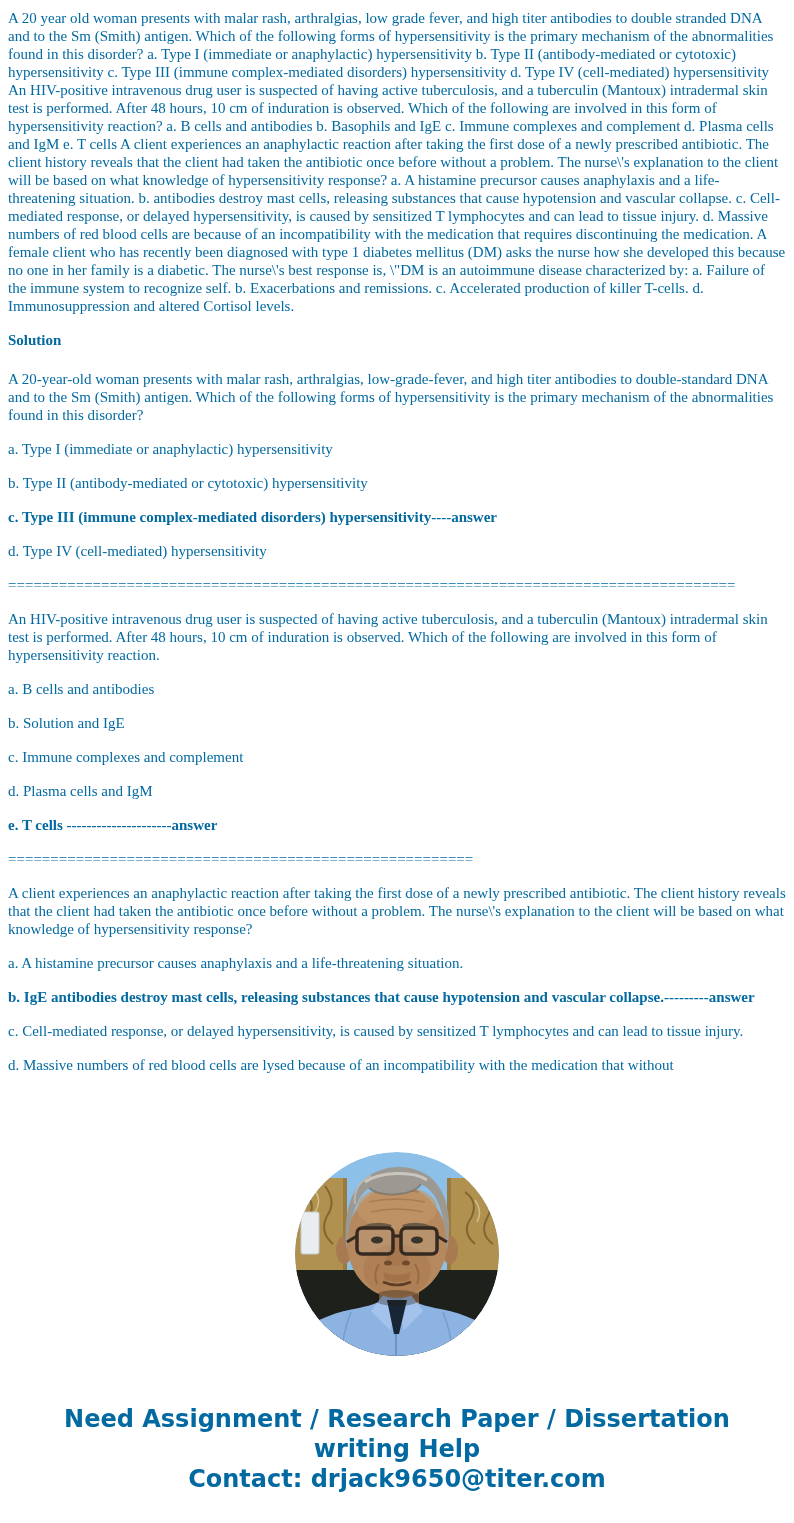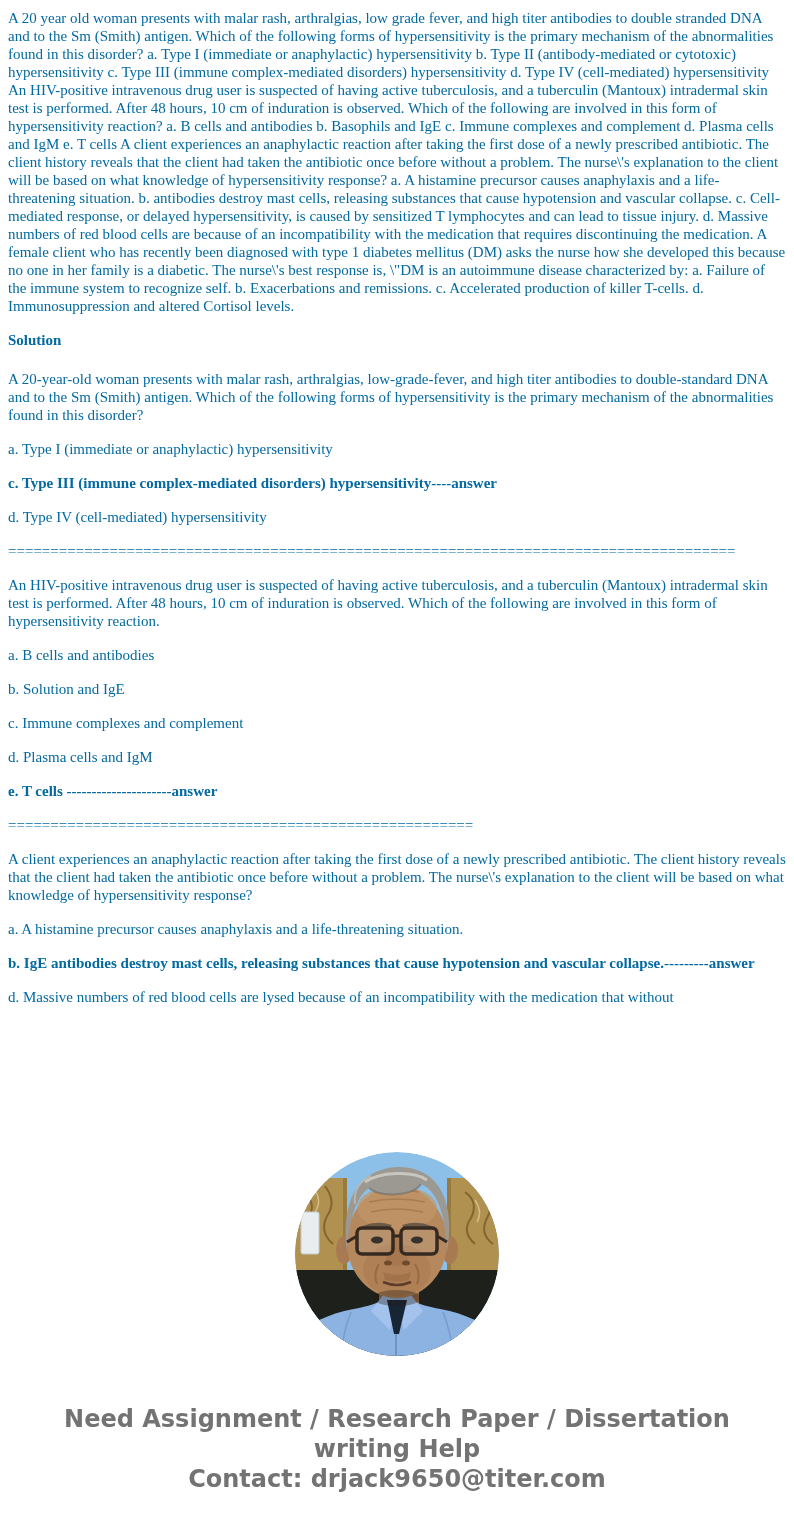--- a/index.html
+++ b/index.html
@@ -41,47 +41,49 @@
   }
   .avatar-wrap svg { display: block; }
   .footer {
     margin-top: 48px;
     padding: 0 12px;
     text-align: center;
     font-family: "DejaVu Sans", "Liberation Sans", sans-serif;
     font-weight: 700;
     font-size: 24px;
     line-height: 1.25;
-    color: #737373;
+    color: #0369a1;
   }
 </style>
 </head>
 <body>
 
 <div class="doc">
   <p class="question">A 20 year old woman presents with malar rash, arthralgias, low grade fever, and high titer antibodies to double stranded DNA and to the Sm (Smith) antigen. Which of the following forms of hypersensitivity is the primary mechanism of the abnormalities found in this disorder? a. Type I (immediate or anaphylactic) hypersensitivity b. Type II (antibody-mediated or cytotoxic) hypersensitivity c. Type III (immune complex-mediated disorders) hypersensitivity d. Type IV (cell-mediated) hypersensitivity An HIV-positive intravenous drug user is suspected of having active tuberculosis, and a tuberculin (Mantoux) intradermal skin test is performed. After 48 hours, 10 cm of induration is observed. Which of the following are involved in this form of hypersensitivity reaction? a. B cells and antibodies b. Basophils and IgE c. Immune complexes and complement d. Plasma cells and IgM e. T cells A client experiences an anaphylactic reaction after taking the first dose of a newly prescribed antibiotic. The client history reveals that the client had taken the antibiotic once before without a problem. The nurse\'s explanation to the client will be based on what knowledge of hypersensitivity response? a. A histamine precursor causes anaphylaxis and a life-threatening situation. b. antibodies destroy mast cells, releasing substances that cause hypotension and vascular collapse. c. Cell-mediated response, or delayed hypersensitivity, is caused by sensitized T lymphocytes and can lead to tissue injury. d. Massive numbers of red blood cells are because of an incompatibility with the medication that requires discontinuing the medication. A female client who has recently been diagnosed with type 1 diabetes mellitus (DM) asks the nurse how she developed this because no one in her family is a diabetic. The nurse\'s best response is, \"DM is an autoimmune disease characterized by: a. Failure of the immune system to recognize self. b. Exacerbations and remissions. c. Accelerated production of killer T-cells. d. Immunosuppression and altered Cortisol levels.</p>
 
   <h2 class="solution-heading">Solution</h2>
 
   <div>
       <p class="block block--normal">A 20-year-old woman presents with malar rash, arthralgias, low-grade-fever, and high titer antibodies to double-standard DNA and to the Sm (Smith) antigen. Which of the following forms of hypersensitivity is the primary mechanism of the abnormalities found in this disorder?</p>
       <p class="block block--normal">a. Type I (immediate or anaphylactic) hypersensitivity</p>
+      <p class="block block--normal">b. Type II (antibody-mediated or cytotoxic) hypersensitivity</p>
       <p class="block block--bold">c. Type III (immune complex-mediated disorders) hypersensitivity----answer</p>
       <p class="block block--normal">d. Type IV (cell-mediated) hypersensitivity</p>
       <p class="block block--separator">======================================================================================</p>
       <p class="block block--normal">An HIV-positive intravenous drug user is suspected of having active tuberculosis, and a tuberculin (Mantoux) intradermal skin test is performed. After 48 hours, 10 cm of induration is observed. Which of the following are involved in this form of hypersensitivity reaction.</p>
       <p class="block block--normal">a. B cells and antibodies</p>
       <p class="block block--normal">b. Solution and IgE</p>
       <p class="block block--normal">c. Immune complexes and complement</p>
       <p class="block block--normal">d. Plasma cells and IgM</p>
       <p class="block block--bold">e. T cells ---------------------answer</p>
       <p class="block block--separator">=======================================================</p>
       <p class="block block--normal">A client experiences an anaphylactic reaction after taking the first dose of a newly prescribed antibiotic. The client history reveals that the client had taken the antibiotic once before without a problem. The nurse\'s explanation to the client will be based on what knowledge of hypersensitivity response?</p>
       <p class="block block--normal">a. A histamine precursor causes anaphylaxis and a life-threatening situation.</p>
       <p class="block block--bold">b. IgE antibodies destroy mast cells, releasing substances that cause hypotension and vascular collapse.---------answer</p>
+      <p class="block block--normal">c. Cell-mediated response, or delayed hypersensitivity, is caused by sensitized T lymphocytes and can lead to tissue injury.</p>
       <p class="block block--normal">d. Massive numbers of red blood cells are lysed because of an incompatibility with the medication that without</p>
     </div>
 </div>
 
 <div class="avatar-wrap">
   <svg width="204" height="204" viewBox="0 0 204 204" aria-hidden="true">
     <defs>
       <clipPath id="avclip">
           <circle cx="102" cy="102" r="102"></circle>
         </clipPath>

